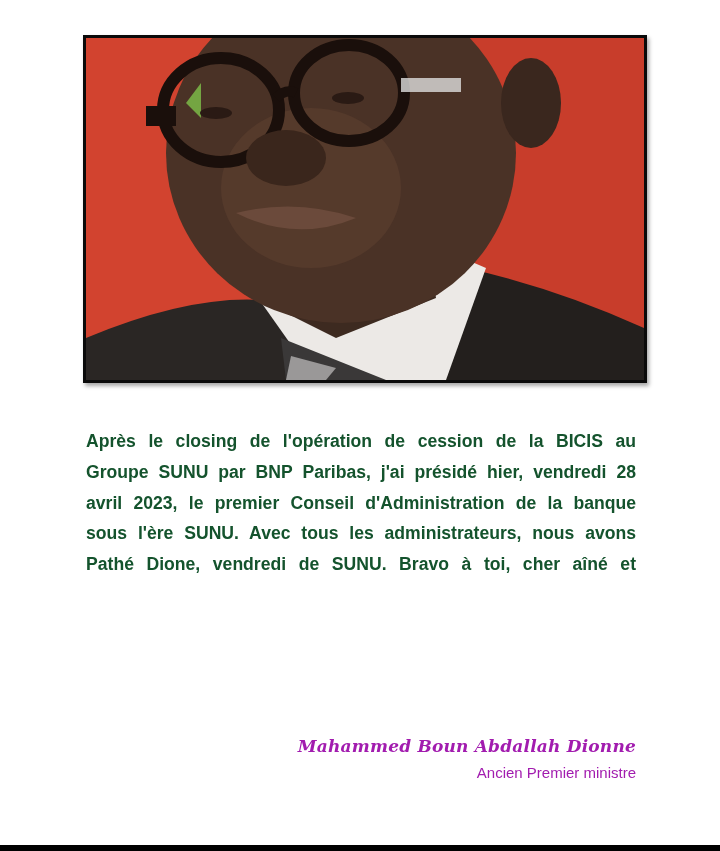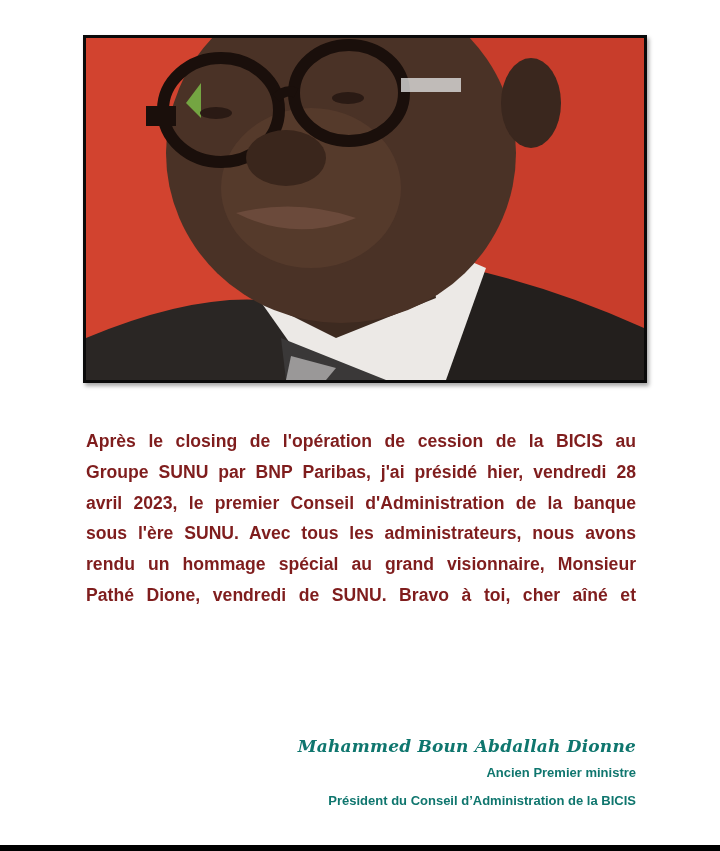--- a/index.html
+++ b/index.html
@@ -1,24 +1,24 @@
 <!DOCTYPE html>
 <html><head>
 <meta charset="utf-8">
 <style>
   html,body{margin:0;padding:0;background:#fff;}
   body{width:720px;height:851px;position:relative;overflow:hidden;font-family:"Liberation Sans",sans-serif;}
   .photo{position:absolute;left:83px;top:35px;width:558px;height:342px;border:3px solid #0a0a0a;background:#d2432f;overflow:hidden;box-shadow:2px 3px 4px rgba(0,0,0,0.35);}
   .photo svg{display:block;width:100%;height:100%;}
-  .body-text{position:absolute;left:86px;top:426px;width:550px;font-weight:bold;font-size:17.6px;line-height:30.8px;color:#7f1d1d;text-align:justify;text-align-last:justify;}
+  .body-text{position:absolute;left:86px;top:426px;width:550px;font-weight:bold;font-size:17.6px;line-height:30.8px;color:#14532d;text-align:justify;text-align-last:justify;}
   .body-text .line{display:block;white-space:nowrap;text-align:justify;text-align-last:justify;}
   .body-text .line.last{text-align-last:left;}
-  .sig{position:absolute;right:84px;top:733px;text-align:right;color:#0f766e;}
+  .sig{position:absolute;right:84px;top:733px;text-align:right;color:#a21caf;}
   .sig-name{font-family:"DejaVu Serif",serif;font-style:italic;font-weight:bold;font-size:17px;letter-spacing:0.2px;line-height:26px;}
-  .sig-role{font-weight:bold;font-size:13px;line-height:28px;margin-left:48px;}
+  .sig-role{font-weight:normal;font-size:15px;line-height:28px;margin-left:48px;}
   .bottom-bar{position:absolute;left:0;top:845px;width:720px;height:6px;background:#000;}
 </style>
 </head>
 <body>
 
 <div class="photo">
   <svg viewBox="0 0 558 342">
     <rect width="558" height="342" fill="#d2432f"></rect>
     <rect x="380" width="178" height="342" fill="#c23a2a" opacity="0.6"></rect>
 
@@ -50,23 +50,21 @@
     <ellipse cx="200" cy="120" rx="40" ry="28" fill="#3a261c"></ellipse>
     <path d="M150 175 Q210 160 270 180 Q210 205 150 175 Z" fill="#6b4a3b"></path>
   </svg>
 </div>
 
 <div class="body-text">
   <span class="line">Après le closing de l'opération de cession de la BICIS au</span>
   <span class="line">Groupe SUNU par BNP Paribas, j'ai présidé hier, vendredi 28</span>
   <span class="line">avril 2023, le premier Conseil d'Administration de la banque</span>
   <span class="line">sous l'ère SUNU. Avec tous les administrateurs, nous avons</span>
-  <span class="line">rendu un hommage spécial au grand visionnaire, Monsieur</span>
   <span class="line">Pathé Dione, vendredi de SUNU. Bravo à toi, cher aîné et</span>
 </div>
 
 <div class="sig">
   <div class="sig-name">Mahammed Boun Abdallah Dionne</div>
   <div class="sig-role">Ancien Premier ministre</div>
-  <div class="sig-role">Président du Conseil d’Administration de la BICIS</div>
 </div>
 
 <div class="bottom-bar"></div>
 
 </body></html>

